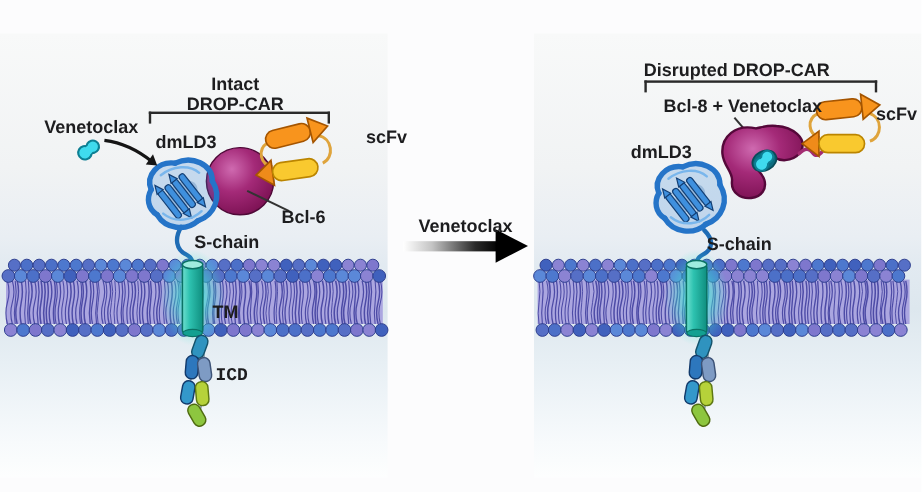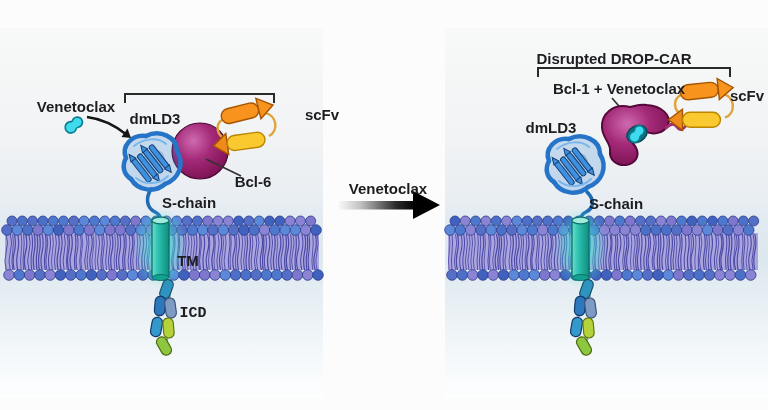--- a/index.html
+++ b/index.html
@@ -568,31 +568,35 @@
 
     <g>
       <rect x="336" y="201" width="80" height="8.5" fill="url(#arrG)"></rect>
       <polygon points="413,191 440,205 413,219" fill="#000"></polygon>
     </g>
   </svg>
 
   <div class="bracket" style="left:124px;top:93px;width:147px;"></div>
   <div class="bracket" style="left:537px;top:67px;width:190px;"></div>
 
+  <div class="lbl" style="left:196px;top:62px;">
+    <span>Intact</span><br>
+    <span>DROP-CAR</span>
+  </div>
   <div class="lbl" style="left:76px;top:98px;">Venetoclax</div>
   <div class="lbl" style="left:155px;top:110px;">dmLD3</div>
   <div class="lbl" style="left:322px;top:106px;">
     <span>scFv</span><br>
   </div>
   <div class="lbl" style="left:253px;top:173px;">Bcl-6</div>
   <div class="lbl" style="left:189px;top:194px;">S-chain</div>
   <div class="lbl" style="left:188px;top:252px;">TM</div>
   <div class="lbl" style="left:193px;top:305px;font-family:Liberation Mono, monospace;">ICD</div>
 
   <div class="lbl" style="left:388px;top:180px;">Venetoclax</div>
 
   <div class="lbl" style="left:614px;top:50px;">Disrupted DROP-CAR</div>
-  <div class="lbl" style="left:619px;top:80px;">Bcl-1 + Venetoclax</div>
+  <div class="lbl" style="left:619px;top:80px;">Bcl-8 + Venetoclax</div>
   <div class="lbl" style="left:747px;top:87px;">scFv</div>
   <div class="lbl" style="left:551px;top:119px;">dmLD3</div>
   <div class="lbl" style="left:616px;top:195px;">S-chain</div>
 
 </div>
 
 </body></html>

